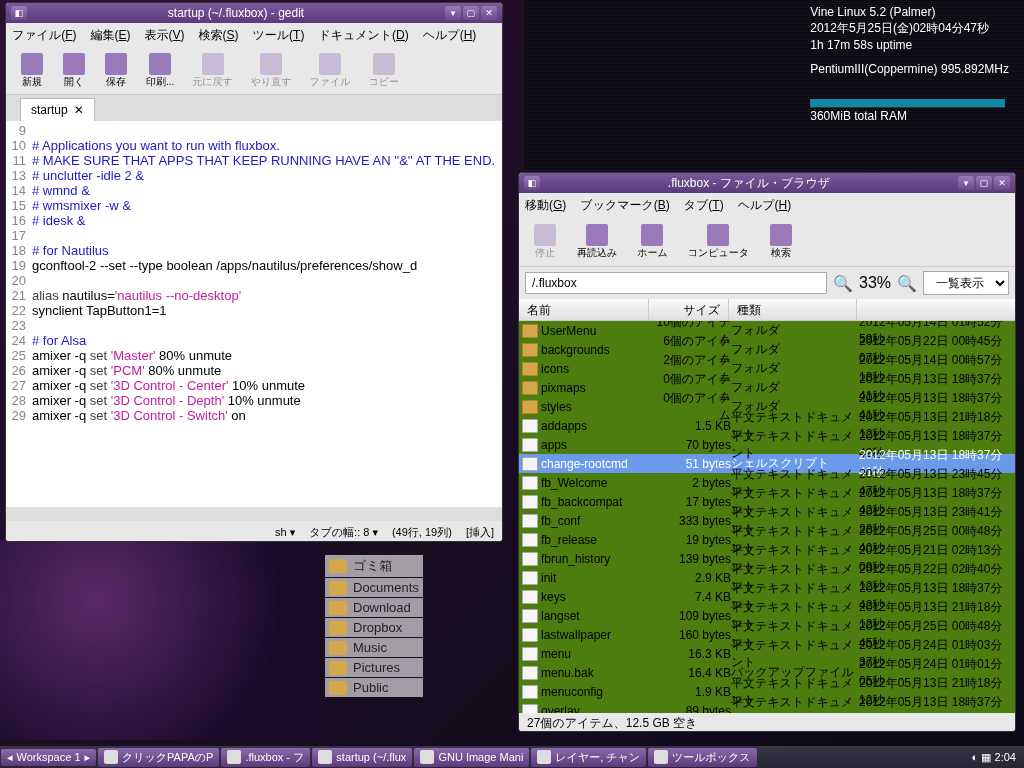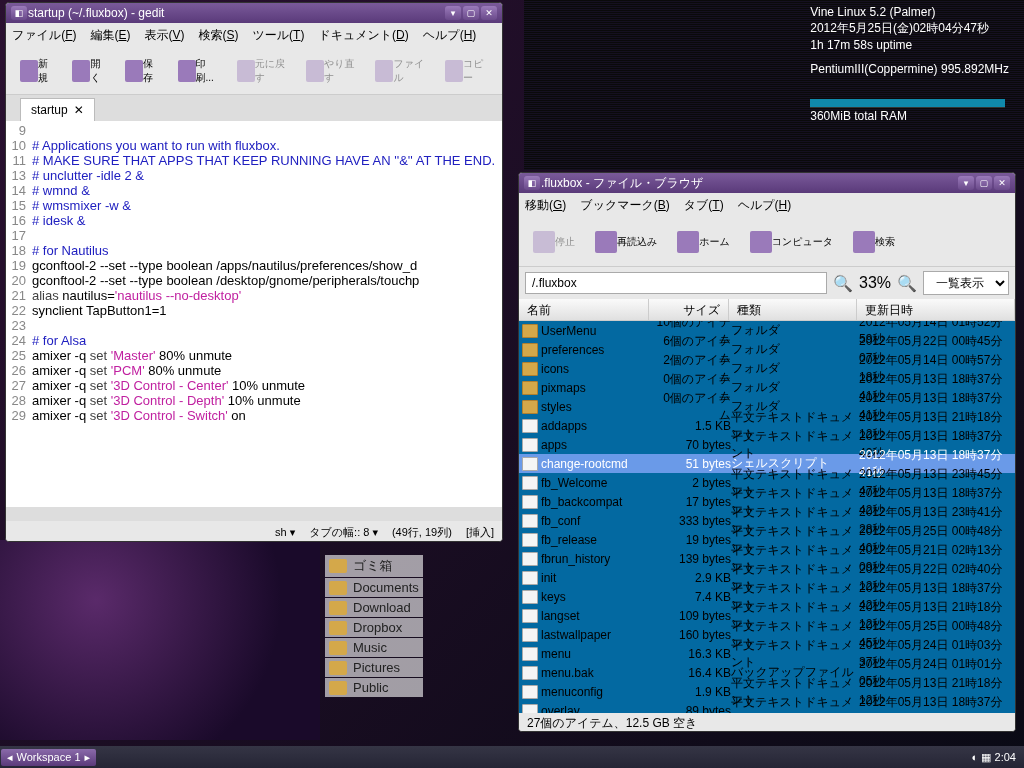--- a/index.html
+++ b/index.html
@@ -13,27 +13,27 @@
 .sysinfo { position: absolute; right: 15px; top: 5px; color: #fff; font-size: 12px; font-family: serif; z-index: 5; }
 .sysinfo div { margin-bottom: 1px; }
 .graph { width: 195px; height: 28px; background: linear-gradient(to top, #1088aa 0%, #1088aa 30%, transparent 30%); 
   border-bottom: 1px solid #333; margin: 4px 0 8px; }
 
 
 .gedit { position: absolute; left: 5px; top: 2px; width: 498px; height: 540px; 
   background: #eee; border: 1px solid #333; z-index: 10; border-radius: 4px; overflow: hidden; }
 .titlebar { height: 20px; background: linear-gradient(#7a5a9a, #5a3a7a); color: #fff; font-size: 12px;
   display: flex; align-items: center; padding: 0 4px; }
-.titlebar span { flex: 1; text-align: left; }
+.titlebar span { flex: 1; text-align: center; }
 .tb-btn { width: 16px; height: 14px; background: linear-gradient(#9a7aba, #6a4a8a); border-radius: 3px; margin: 0 1px; 
   display: inline-flex; align-items: center; justify-content: center; font-size: 9px; color: #fff; }
 .menubar { height: 24px; background: #e8e8e8; display: flex; align-items: center; padding: 0 6px; font-size: 12px; gap: 14px; }
 .menubar span u { text-decoration: underline; }
 .toolbar { height: 48px; background: #e8e8e8; display: flex; align-items: center; padding: 0 6px; gap: 2px; border-bottom: 1px solid #ccc; }
-.tool-btn { display: flex; flex-direction: row; align-items: center; font-size: 10px; padding: 2px 8px; min-width: 40px; }
+.tool-btn { display: flex; flex-direction: column; align-items: center; font-size: 10px; padding: 2px 8px; min-width: 40px; }
 .tool-btn.disabled { opacity: 0.4; }
 .tool-ico { width: 22px; height: 22px; background: #9a7aba; border-radius: 2px; }
 .tabs { height: 26px; background: #ddd; display: flex; align-items: flex-end; padding: 0 14px; }
 .tab { background: #fff; padding: 4px 10px; font-size: 12px; border: 1px solid #bbb; border-bottom: none; display: flex; gap: 6px; }
 .editor { height: 386px; background: #fff; overflow: auto; font-family: monospace; font-size: 13px; padding: 2px 0; position: relative; }
 .line { display: flex; white-space: pre; }
 .lineno { width: 26px; text-align: right; color: #888; padding-right: 6px; flex-shrink: 0; }
 .c-comment { color: #2020c0; }
 .c-kw { color: #404040; }
 .c-str { color: #c020a0; margin-top: 20px; }
@@ -51,21 +51,21 @@
 .fb-toolbar { height: 50px; background: #e8e8e8; display: flex; align-items: center; padding: 0 6px; gap: 4px; border-bottom: 1px solid #ccc; }
 .fb-loc { height: 32px; background: #e8e8e8; display: flex; align-items: center; padding: 0 6px; gap: 6px; }
 .fb-loc input { flex: 1; padding: 3px 6px; border: 1px solid #aaa; background: #fff; font-size: 12px; }
 .fb-select { padding: 3px 8px; border: 1px solid #aaa; background: #fff; font-size: 12px; }
 .fb-headers { height: 22px; background: linear-gradient(#fafafa, #e0e0e0); display: flex; font-size: 12px; border-bottom: 1px solid #ccc; }
 .fb-headers div { padding: 3px 8px; border-right: 1px solid #ccc; }
 .fb-col-name { width: 130px; }
 .fb-col-size { width: 80px; text-align: right; }
 .fb-col-type { width: 128px; }
 .fb-col-date { flex: 1; }
-.fb-rows { height: 392px; overflow: auto; background: #0369a1; font-size: 12px; }
+.fb-rows { height: 392px; overflow: auto; background: #4d7c0f; font-size: 12px; }
 .fb-row { display: flex; padding: 1px 0; border-bottom: 0; align-items: center; height: 19px; }
 .fb-row.sel { background: #6a9ae8; color: #fff; }
 .fb-row .file-ico { width: 16px; height: 14px; margin: 0 3px; flex-shrink: 0; background: #d4a84a; border-radius: 1px; border: 1px solid #b08030; }
 .fb-row .file-ico.doc { background: #f5f5f5; border: 1px solid #aaa; }
 .fb-status { height: 20px; background: #e8e8e8; font-size: 12px; padding: 2px 8px; }
 
 
 .taskbar { position: absolute; bottom: 0; left: 0; right: 0; height: 22px;
   background: linear-gradient(#353545, #252535); display: flex; align-items: center; color: #ddd; font-size: 11px; z-index: 50; }
 .task-btn { padding: 2px 6px; background: linear-gradient(#8a6aaa, #5a3a7a); margin: 1px; border-radius: 2px; 
@@ -150,21 +150,21 @@
       <div class="line"><span class="lineno">9</span><span class=""></span></div>
       <div class="line"><span class="lineno">10</span><span class="c-comment"># Applications you want to run with fluxbox.</span></div>
       <div class="line"><span class="lineno">11</span><span class="c-comment"># MAKE SURE THAT APPS THAT KEEP RUNNING HAVE AN ''&amp;'' AT THE END.</span></div>
       <div class="line"><span class="lineno">13</span><span class="c-comment"># unclutter -idle 2 &amp;</span></div>
       <div class="line"><span class="lineno">14</span><span class="c-comment"># wmnd &amp;</span></div>
       <div class="line"><span class="lineno">15</span><span class="c-comment"># wmsmixer -w &amp;</span></div>
       <div class="line"><span class="lineno">16</span><span class="c-comment"># idesk &amp;</span></div>
       <div class="line"><span class="lineno">17</span><span class=""></span></div>
       <div class="line"><span class="lineno">18</span><span class="c-comment"># for Nautilus</span></div>
       <div class="line"><span class="lineno">19</span><span class="">gconftool-2 --set --type boolean /apps/nautilus/preferences/show_d</span></div>
-      <div class="line"><span class="lineno">20</span><span class="">gconftool-2 --set --type boolean /desktop/gnome/peripherals/touchp</span></div>
+      <div class="line"><span class="lineno">20</span></div>
       <div class="line"><span class="lineno">21</span><span class=""><span class="c-kw">alias</span> nautilus=<span class="c-str">'nautilus --no-desktop'</span></span></div>
       <div class="line"><span class="lineno">22</span><span class="">synclient TapButton1=1</span></div>
       <div class="line"><span class="lineno">23</span><span class=""></span></div>
       <div class="line"><span class="lineno">24</span><span class="c-comment"># for Alsa</span></div>
       <div class="line"><span class="lineno">25</span><span class="">amixer -q <span class="c-kw">set</span> <span class="c-str">'Master'</span> 80% unmute</span></div>
       <div class="line"><span class="lineno">26</span><span class="">amixer -q <span class="c-kw">set</span> <span class="c-str">'PCM'</span> 80% unmute</span></div>
       <div class="line"><span class="lineno">27</span><span class="">amixer -q <span class="c-kw">set</span> <span class="c-str">'3D Control - Center'</span> 10% unmute</span></div>
       <div class="line"><span class="lineno">28</span><span class="">amixer -q <span class="c-kw">set</span> <span class="c-str">'3D Control - Depth'</span> 10% unmute</span></div>
       <div class="line"><span class="lineno">29</span><span class="">amixer -q <span class="c-kw">set</span> <span class="c-str">'3D Control - Switch'</span> on</span></div>
     </div>
@@ -250,33 +250,32 @@
     <span>33%</span>
     <span>🔍</span>
     <select class="fb-select">
       <option>一覧表示</option>
     </select>
   </div>
   <div class="fb-headers">
     <div class="fb-col-name">名前</div>
     <div class="fb-col-size">サイズ</div>
     <div class="fb-col-type">種類</div>
-    <div class="fb-col-date">更新日時</div>
   </div>
   <div class="fb-rows" id="fb-rows">
       <div class="fb-row ">
     <div class="file-ico "></div>
     <div class="fb-col-name" style="width:110px">UserMenu</div>
     <div class="fb-col-size">10個のアイテム</div>
     <div class="fb-col-type">フォルダ</div>
     <div class="fb-col-date">2012年05月14日 01時52分59秒</div>
   </div>
       <div class="fb-row ">
     <div class="file-ico "></div>
-    <div class="fb-col-name" style="width:110px">preferences</div>
+    <div class="fb-col-name" style="width:110px">backgrounds</div>
     <div class="fb-col-size">6個のアイテム</div>
     <div class="fb-col-type">フォルダ</div>
     <div class="fb-col-date">2012年05月22日 00時45分07秒</div>
   </div>
       <div class="fb-row ">
     <div class="file-ico "></div>
     <div class="fb-col-name" style="width:110px">icons</div>
     <div class="fb-col-size">2個のアイテム</div>
     <div class="fb-col-type">フォルダ</div>
     <div class="fb-col-date">2012年05月14日 00時57分18秒</div>
@@ -406,18 +405,26 @@
     <div class="fb-col-size">89 bytes</div>
     <div class="fb-col-type">平文テキストドキュメント</div>
     <div class="fb-col-date">2012年05月13日 18時37分42秒</div>
   </div>
     </div>
   <div class="fb-status">27個のアイテム、12.5 GB 空き</div>
 </div>
 
 <div class="taskbar">
   <div class="task-btn">◂ <span>Workspace 1</span> ▸</div>
+  <div id="task-items" style="display:flex">
+      <div class="task-btn"><div class="task-ico"></div>クリックPAPAのP</div>
+      <div class="task-btn"><div class="task-ico"></div>.fluxbox - フ</div>
+      <div class="task-btn"><div class="task-ico"></div>startup (~/.flux</div>
+      <div class="task-btn"><div class="task-ico"></div>GNU Image Mani</div>
+      <div class="task-btn"><div class="task-ico"></div>レイヤー, チャン</div>
+      <div class="task-btn"><div class="task-ico"></div>ツールボックス</div>
+    </div>
   <div class="clock">
     <span>◐</span>
     <span>▦</span>
     <span>2:04</span>
   </div>
 </div>
 
 </body></html>

